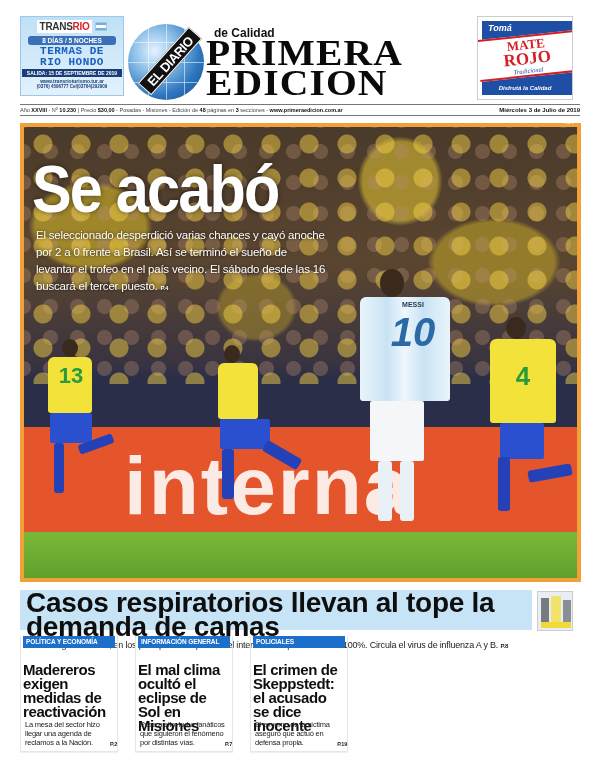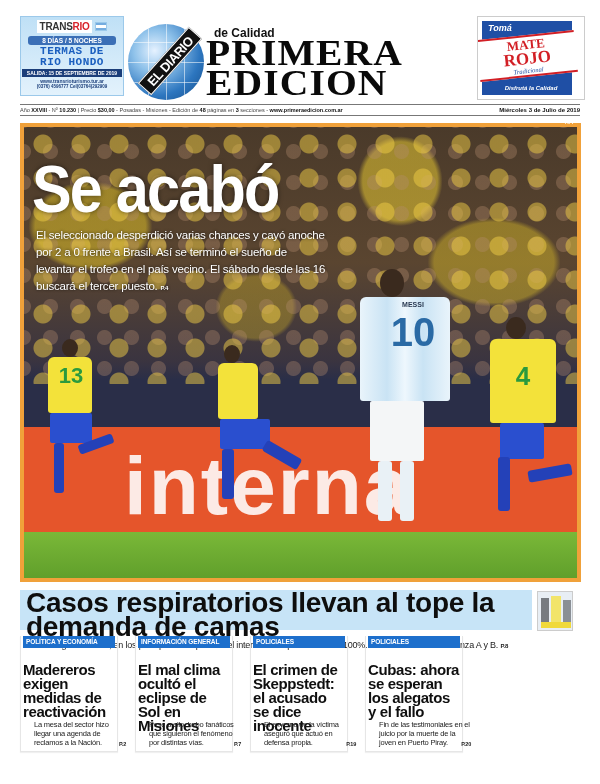--- a/index.html
+++ b/index.html
@@ -26,21 +26,21 @@
     background: radial-gradient(circle at 35% 35%, #e6f2ff 0%, #8fc2ea 30%, #2d76bf 65%, #134a86 100%); overflow: hidden; }
   .globe .grid-h { position: absolute; left: 0; width: 100%; height: 1px; background: rgba(255,255,255,0.55); }
   .globe .grid-v { position: absolute; top: 0; height: 100%; width: 1px; background: rgba(255,255,255,0.55); }
   .globe-band { position: absolute; left: 132px; top: 52px; width: 76px; height: 18px; background: #111; color: #fff;
     font-size: 13px; font-weight: bold; line-height: 18px; text-align: center; transform: rotate(-48deg); letter-spacing: -0.5px; border: 1px solid #fff; }
 
   .paper-sub { position: absolute; left: 214px; top: 26px; font-size: 12px; font-weight: bold; color: #111; }
   .paper-title { position: absolute; left: 206px; top: 38px; font-family: "Liberation Serif", serif; font-weight: bold;
     font-size: 36px; line-height: 30px; letter-spacing: 1px; color: #0a0a0a; transform: scaleX(1.1); transform-origin: left top; }
 
-  .ad-right { position: absolute; left: 477px; top: 16px; width: 108px; height: 84px; background: #fff; border: 1px solid #ccc; overflow: hidden; }
+  .ad-right { position: absolute; left: 477px; top: 16px; width: 96px; height: 84px; background: #fff; border: 1px solid #ccc; overflow: hidden; }
   .ad-right .band { position: absolute; left: 4px; top: 4px; width: 90px; height: 74px; background: #1f4fa5; }
   .ad-right .toma { position: absolute; left: 10px; top: 6px; color: #fff; font-size: 9px; font-style: italic; font-weight: bold; }
   .ad-right .ribbon { position: absolute; left: 0; top: 18px; width: 98px; height: 42px; background: #fff; transform: rotate(-6deg);
     border-top: 2px solid #d21f25; border-bottom: 2px solid #d21f25; text-align: center; }
   .ad-right .mate { font-family: "Liberation Serif", serif; font-weight: bold; color: #d21f25; font-size: 13px; line-height: 12px; margin-top: 2px; }
   .ad-right .rojo { font-family: "Liberation Serif", serif; font-weight: bold; color: #d21f25; font-size: 17px; line-height: 16px; }
   .ad-right .trad { font-family: "Liberation Serif", serif; font-style: italic; color: #1f4fa5; font-size: 6.5px; }
   .ad-right .disfruta { position: absolute; left: 0; bottom: 8px; width: 100%; text-align: center; color: #fff; font-size: 6px; font-style: italic; font-weight: bold; }
 
   
@@ -90,21 +90,21 @@
   .thumb .col1 { position: absolute; left: 3px; top: 6px; width: 8px; height: 30px; background: #777b80; }
   .thumb .col2 { position: absolute; left: 13px; top: 4px; width: 10px; height: 26px; background: #f2e46a; }
   .thumb .col3 { position: absolute; left: 25px; top: 8px; width: 8px; height: 28px; background: #8a8f95; }
   .thumb .base { position: absolute; left: 3px; bottom: 2px; width: 30px; height: 6px; background: #f0d93a; }
 
   
   .briefs { position: absolute; left: 20px; top: 636px; width: 560px; display: flex; gap: 17px; }
   .brief { width: 98px; height: 116px; border: 1px solid #e6e6e6; border-top: none; padding: 0 2px; position: relative; box-shadow: 0 1px 1px rgba(0,0,0,0.06); }
   .brief-tag { display: block; background: #1d6fcc; color: #fff; font-size: 6.5px; font-weight: bold; padding: 2px 3px; line-height: 8px; letter-spacing: -0.1px; width: 92px; }
   .brief-title { font-weight: bold; font-size: 15px; line-height: 14px; letter-spacing: -0.4px; margin-top: 15px; color: #0f0f0f; }
-  .brief-text { position: absolute; left: 13px; top: 84px; width: 92px; font-size: 7.5px; line-height: 9px; color: #222; letter-spacing: -0.2px; }
+  .brief-text { position: absolute; left: 4px; top: 84px; width: 92px; font-size: 7.5px; line-height: 9px; color: #222; letter-spacing: -0.2px; }
   .brief-text .pg { font-size: 5.5px; font-weight: bold; float: right; margin-top: 2px; }
 </style>
 </head>
 <body>
 
 <header class="masthead">
 
   <div class="ad-left">
     <div class="logo-row">
       <span class="brand"><span>TRANS</span><span class="red">RIO</span></span>
@@ -173,21 +173,21 @@
       <div class="shirt" style="left:4px;top:18px;width:40px;height:56px;background:#f3e23a;"></div>
       <div class="shorts" style="left:6px;top:74px;width:50px;height:30px;background:#2a4fcf;"></div>
       <div class="legs" style="left:8px;top:104px;width:12px;height:50px;"></div>
       <div class="legs" style="left:48px;top:104px;width:40px;height:12px;transform:rotate(30deg);"></div>
     </div>
 
     <div class="player" style="left:334px;top:142px;">
       <div class="head" style="left:22px;top:0;width:24px;height:28px;"></div>
       <div class="shirt" style="left:2px;top:28px;width:90px;height:104px;background:linear-gradient(90deg,#e9f4fb,#c9e3f4 30%,#eef7fd 50%,#c9e3f4 70%,#e9f4fb);"></div>
       <div class="num" style="left:30px;top:32px;width:50px;color:#2a3a52;font-size:7px;">MESSI</div>
-      <div class="num" style="left:30px;top:42px;width:50px;color:#2a6aa5;font-size:40px;line-height:42px;">10</div>
+      <div class="num" style="left:30px;top:42px;width:50px;color:#2a6aa5;font-size:40px;line-height:42px;font-style:italic;">10</div>
       <div class="shorts" style="left:12px;top:132px;width:54px;height:60px;background:#f4f6f7;"></div>
       <div class="legs" style="left:20px;top:192px;width:14px;height:60px;background:#e9f1f6;"></div>
       <div class="legs" style="left:42px;top:192px;width:14px;height:60px;background:#e9f1f6;"></div>
     </div>
 
     <div class="player" style="left:462px;top:190px;">
       <div class="head" style="left:20px;top:0;width:20px;height:22px;"></div>
       <div class="shirt" style="left:4px;top:22px;width:66px;height:84px;background:#f3e23a;"></div>
       <div class="num" style="left:20px;top:44px;width:34px;color:#2a9a3e;font-size:26px;">4</div>
       <div class="shorts" style="left:14px;top:106px;width:44px;height:36px;background:#2a4fcf;"></div>
@@ -221,18 +221,13 @@
   <article class="brief">
     <span class="brief-tag">INFORMACIÓN GENERAL</span>
     <h3 class="brief-title">El mal clima ocultó el eclipse de Sol en Misiones</h3>
     <p class="brief-text"><span>Pese a ello, hubo fanáticos que siguieron el fenómeno por distintas vías.</span> <span class="pg">P.7</span></p>
   </article>
   <article class="brief">
     <span class="brief-tag">POLICIALES</span>
     <h3 class="brief-title">El crimen de Skeppstedt: el acusado se dice inocente</h3>
     <p class="brief-text"><span>El exyerno de la víctima aseguró que actuó en defensa propia.</span> <span class="pg">P.19</span></p>
   </article>
-  <article class="brief">
-    <span class="brief-tag">POLICIALES</span>
-    <h3 class="brief-title">Cubas: ahora se esperan los alegatos y el fallo</h3>
-    <p class="brief-text"><span>Fin de las testimoniales en el juicio por la muerte de la joven en Puerto Piray.</span> <span class="pg">P.20</span></p>
-  </article>
 </section>
 
 </body></html>

